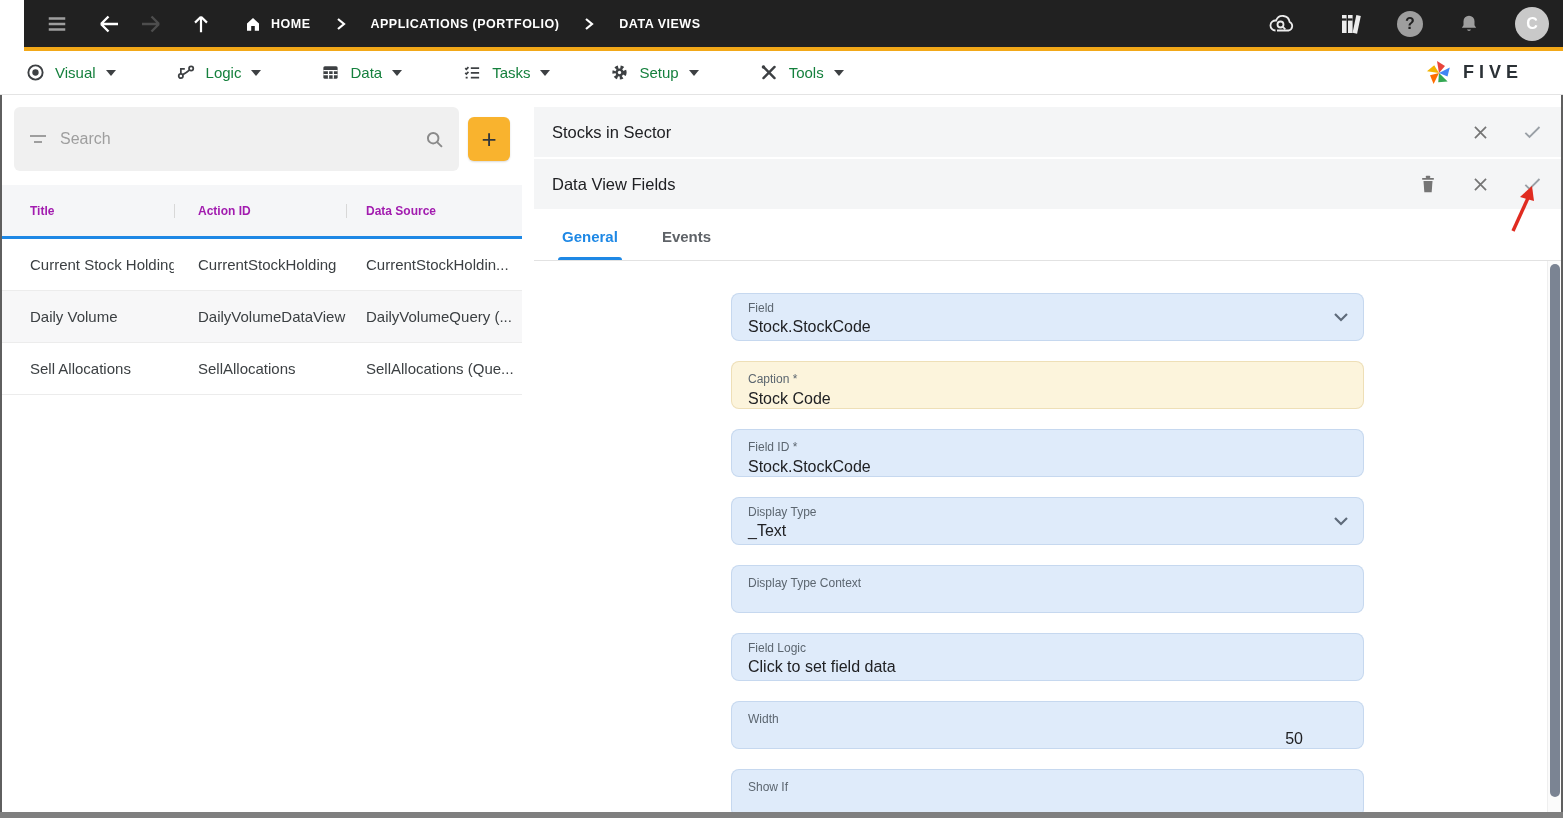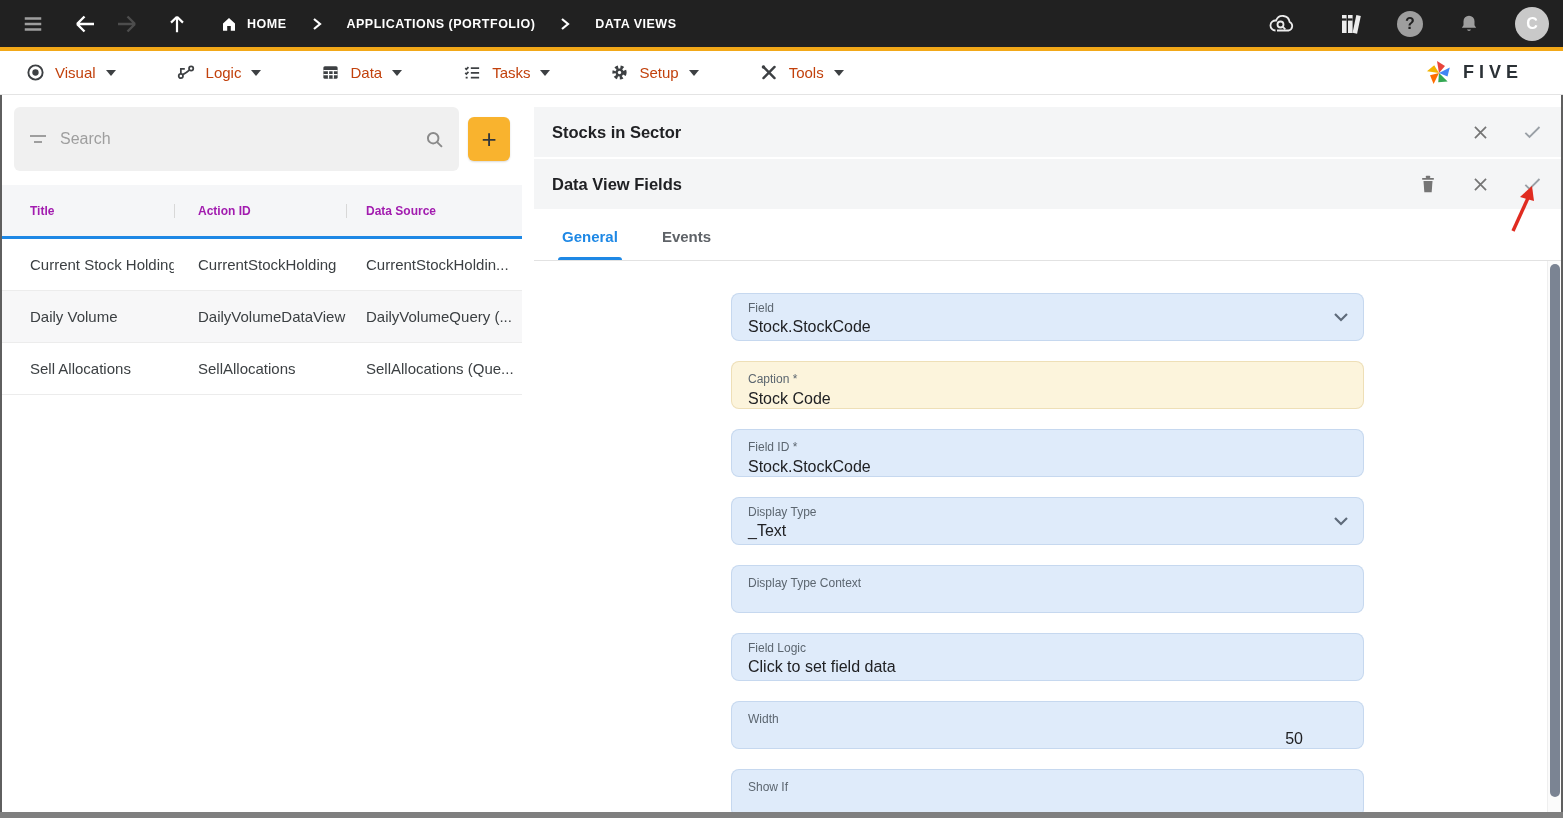--- a/index.html
+++ b/index.html
@@ -1,36 +1,36 @@
 <!DOCTYPE html>
 <html><head>
 <meta charset="utf-8">
 <style>
   * { margin:0; padding:0; box-sizing:border-box; }
   html,body { width:1563px; height:823px; overflow:hidden; }
   body { font-family:"Liberation Sans","DejaVu Sans",sans-serif; background:#fff; }
 
   
   .topbar { height:51px; background:#212121; border-bottom:4px solid #F2A818;
-            display:flex; align-items:center; padding:4px 14px; color:#fff; }
+            display:flex; align-items:center; padding:4px 14px; color:#fff;margin-left:24px; }
   .tb-btn { width:38px; height:38px; display:flex; align-items:center; justify-content:center; cursor:pointer; }
   .tb-btn + .tb-btn { margin-left:4px; }
   .breadcrumb { display:flex; align-items:center; margin-left:24px; gap:24px;
                 font-size:12.5px; font-weight:700; letter-spacing:.5px; }
   .crumb { display:flex; align-items:center; gap:9px; cursor:pointer; white-space:nowrap; }
   .tb-right { margin-left:auto; display:flex; align-items:center; gap:27px; }
   .help-badge { width:26px; height:26px; border-radius:50%; background:#9e9e9e; color:#212121;
                 font-weight:700; font-size:16px; display:flex; align-items:center; justify-content:center; }
   .avatar { width:34px; height:34px; border-radius:50%; background:#c9c9c9; color:#fff;
             font-weight:700; font-size:16px; display:flex; align-items:center; justify-content:center; }
 
   
   .menubar { height:44px; background:#fff; border-bottom:1px solid #e4e4e4;
              display:flex; align-items:center; padding:0 26px; gap:60px; }
-  .menu-item { display:flex; align-items:center; gap:10px; color:#c2410c;
+  .menu-item { display:flex; align-items:center; gap:10px; color:#15803d;
                font-size:15px; font-weight:500; cursor:pointer; }
   .caret { width:0; height:0; border-left:5px solid transparent; border-right:5px solid transparent;
            border-top:6px solid #3d4043; }
   .brand { margin-left:auto; display:flex; align-items:center; gap:9px; padding-right:14px; }
   .brand-text { font-size:18px; font-weight:600; letter-spacing:5px; color:#2b3136; }
 
   
   .content { display:flex; height:717px; background:#fff;
              border-left:2px solid #5f5f5f; border-right:2px solid #5f5f5f; }
 
@@ -61,21 +61,21 @@
   .cell.c3 { padding-left:20px; padding-right:6px; }
   .lp-spacer { flex:1; }
   .t-footer { height:40px; background:#ECEFF1; display:flex; align-items:center;
               justify-content:flex-end; padding:0 16px; font-weight:700; font-size:14px; color:#202124; }
 
   
   .right-panel { flex:1; margin-left:12px; display:flex; flex-direction:column;
                  padding-top:12px; min-width:0; position:relative; }
   .panel-header { height:50px; flex:none; background:#F4F5F6; display:flex; align-items:center;
                   padding:0 18px; margin-bottom:2px; }
-  .panel-title { font-size:16.5px; font-weight:700; color:#202124; }
+  .panel-title { font-size:16.5px; font-weight:400; color:#202124; }
   .header-icons { margin-left:auto; display:flex; align-items:center; gap:30px; }
   .hicon { width:22px; height:22px; display:flex; align-items:center; justify-content:center; cursor:pointer; }
 
   .tabbar { height:50px; flex:none; background:#fff; border-bottom:1px solid #e2e2e2;
             display:flex; align-items:flex-end; padding-left:24px; gap:36px; }
   .tab { padding:0 4px 15px; font-size:15px; font-weight:600; color:#5f6368; position:relative; cursor:pointer; }
   .tab.active { color:#1E88E5; }
   .tab.active::after { content:""; position:absolute; left:0; right:0; bottom:0; height:3px;
             background:#1E88E5; border-radius:3px 3px 0 0; }
 

